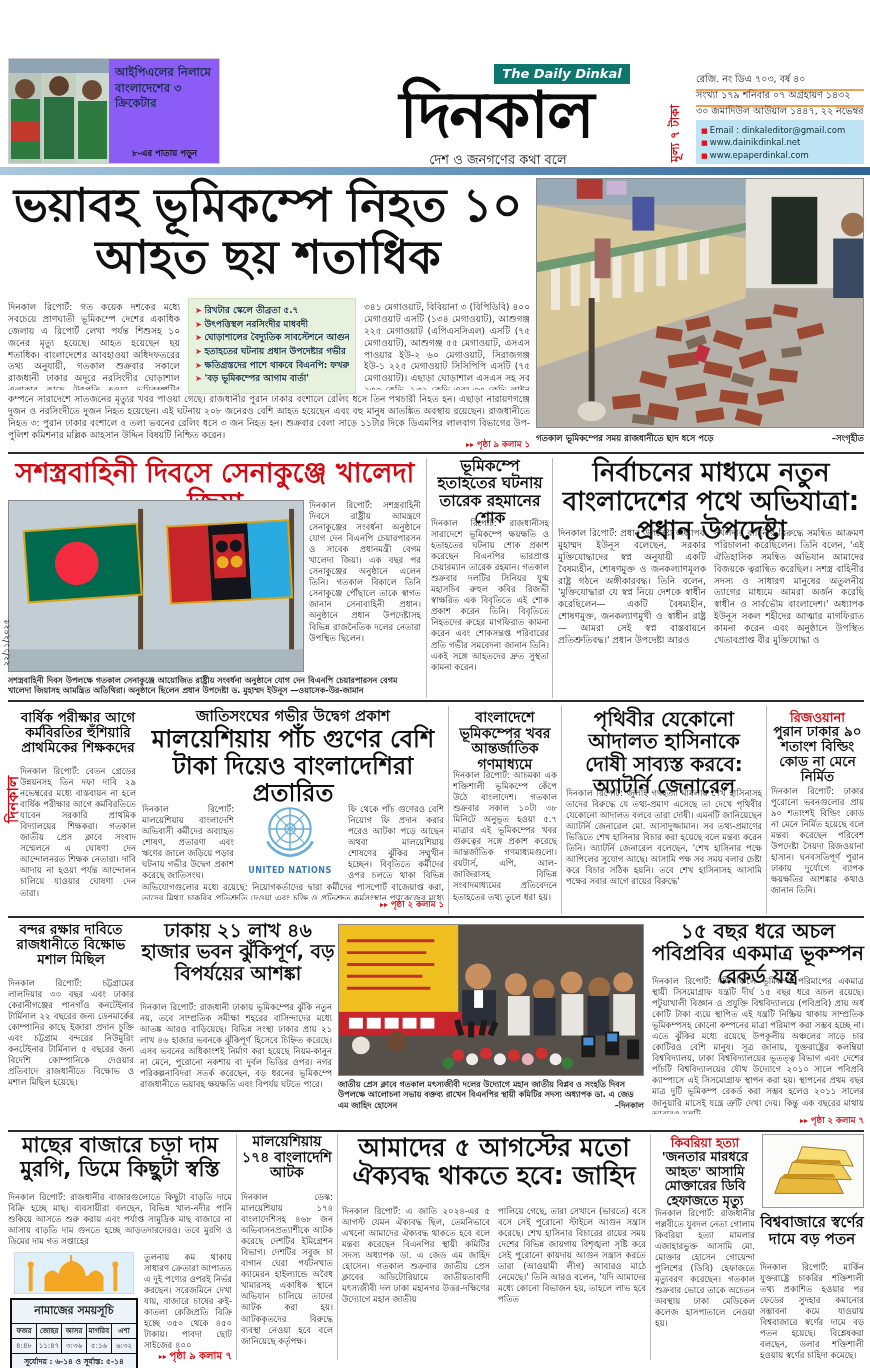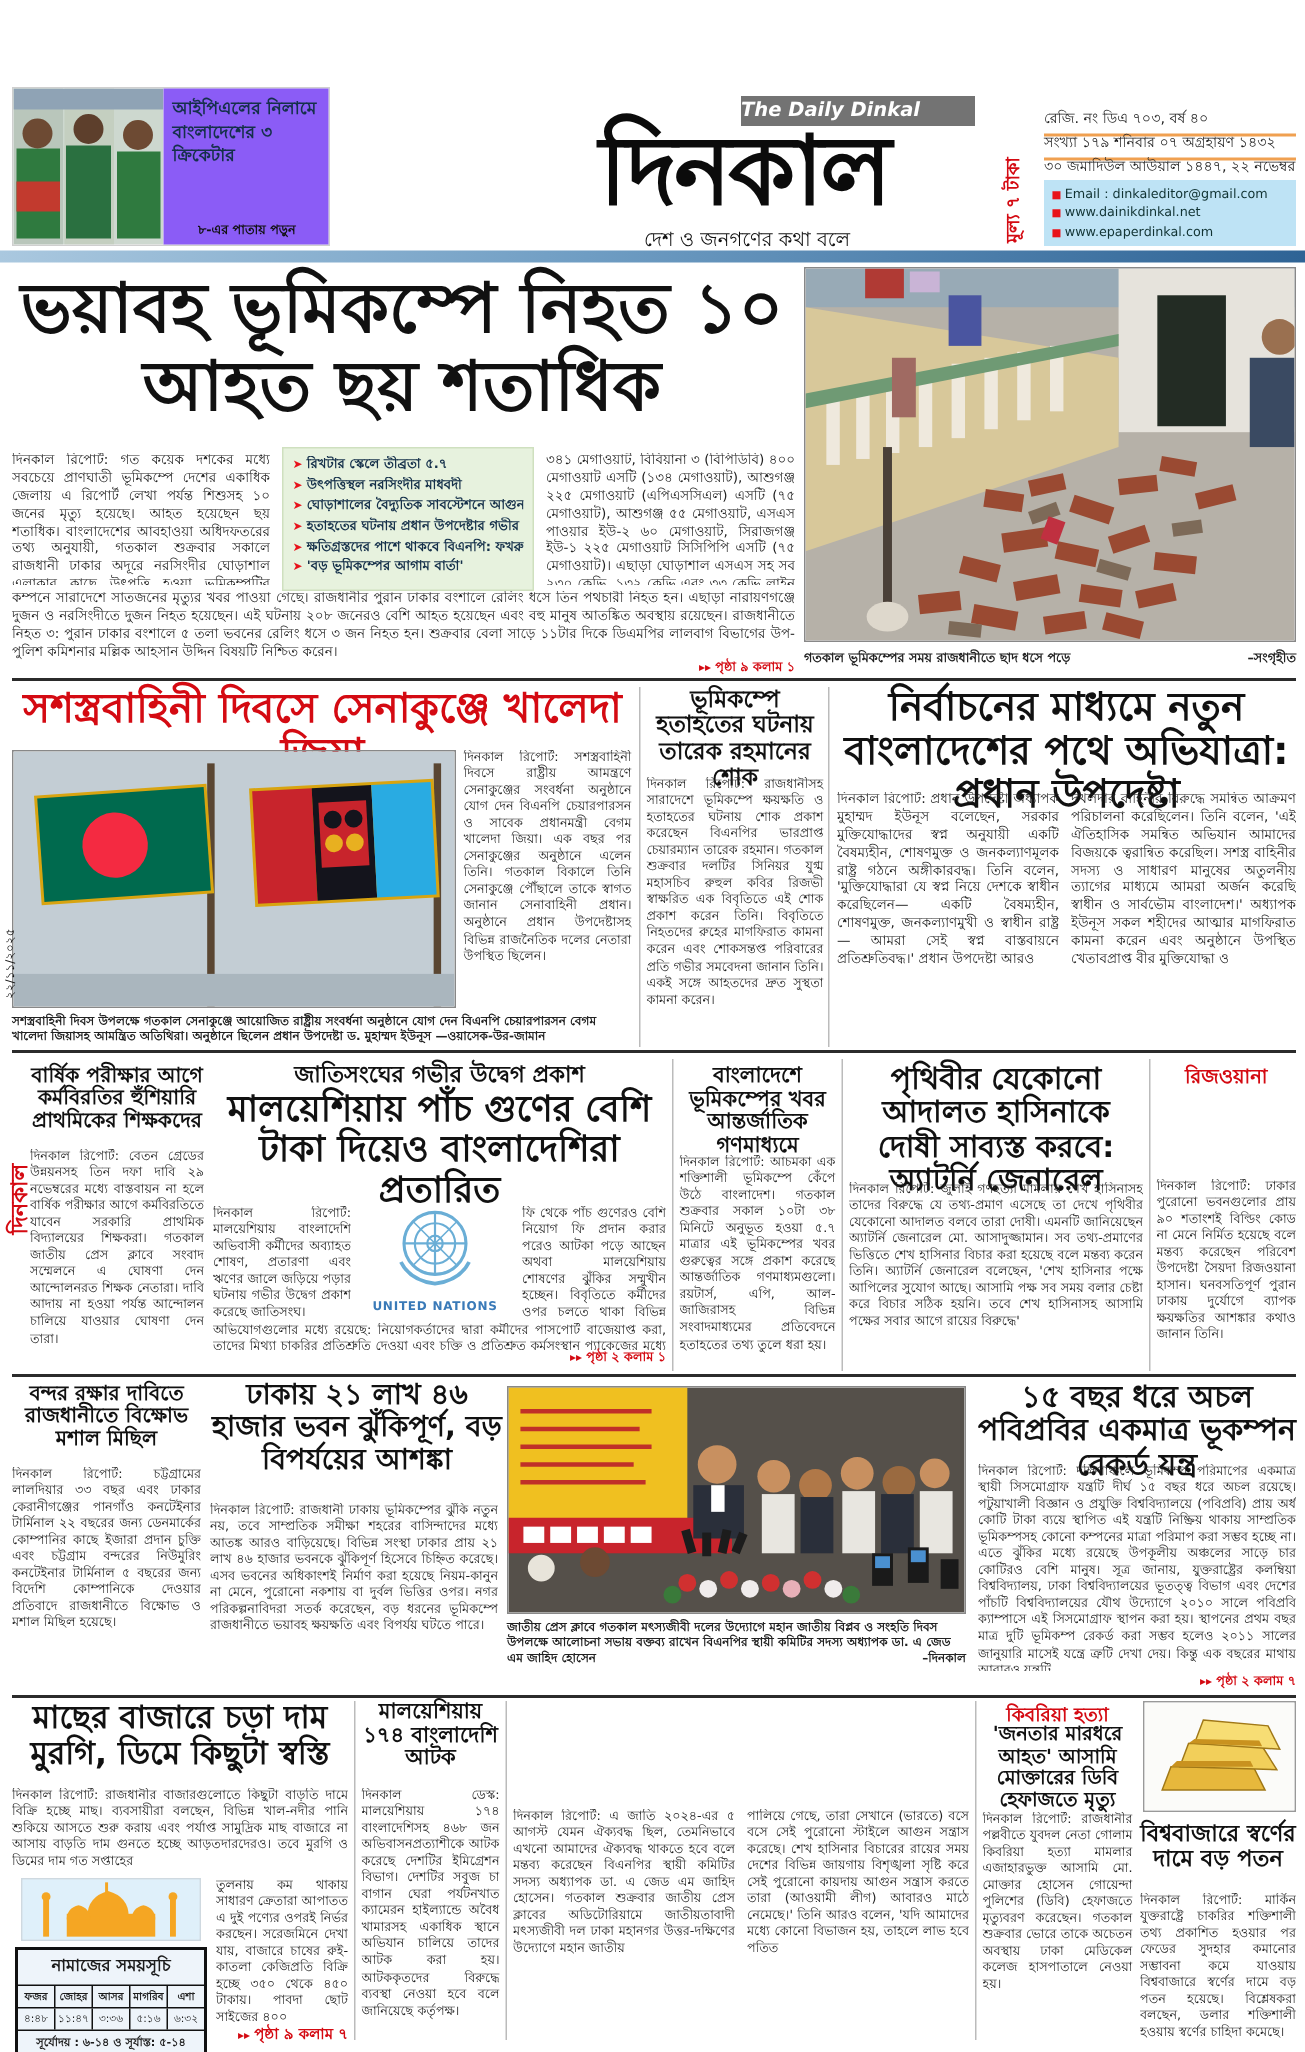--- a/index.html
+++ b/index.html
@@ -17,22 +17,22 @@
   .jump::before{content:"▸▸ ";font-size:8px;}
   .vrule{width:1px;background:#bbb;}
   .hrule{height:2px;background:#2b2b2b;}
 
   
   #promo-box{left:8px;top:58px;width:212px;height:106px;border:1px solid #cfcfcf;display:flex;}
   #promo-photo{width:100px;height:100%;}
   #promo-right{flex:1;background:#8b5cf6;padding:6px 5px 2px 6px;display:flex;flex-direction:column;}
   #promo-title{font-size:11.5px;font-weight:bold;color:#15304a;line-height:1.35;}
   #promo-note{font-size:8.5px;font-weight:bold;color:#111;text-align:center;margin-top:auto;}
-  #brand-ribbon{left:494px;top:64px;width:156px;height:20px;background:#737373;color:#fff;
-     font-weight:bold;font-size:13px;line-height:20px;font-style:italic;}
+  #brand-ribbon{left:494px;top:64px;width:136px;height:20px;background:#0f766e;color:#fff;
+     font-weight:bold;font-size:13px;text-align:center;line-height:20px;font-style:italic;}
   #paper-logo{left:318px;top:80px;width:356px;height:72px;font-size:64px;font-weight:bold;
      color:#0b0b0b;text-align:center;line-height:70px;letter-spacing:-2px;}
   #tagline{left:388px;top:150px;width:220px;font-size:13px;color:#111;text-align:center;}
   #price-vert{left:666px;top:70px;width:16px;height:96px;}
   #price-vert span{display:block;transform:rotate(-90deg) translate(-92px,0);transform-origin:0 0;
      white-space:nowrap;color:#d40a12;font-weight:bold;font-size:12px;width:96px;}
   .info-line{left:696px;width:168px;font-size:9.5px;color:#222;border-bottom:2px solid #f0a050;padding-bottom:2px;}
   #contact-box{left:696px;top:120px;width:168px;height:44px;background:#bee3f5;padding:4px 5px;}
   .contact-line{font-size:8.5px;color:#133;line-height:1.45;white-space:nowrap;}
   .contact-line::before{content:"■ ";color:#e8121a;font-size:7px;}
@@ -321,20 +321,21 @@
   <div class="abs vrule v3"></div>
   <div class="abs hl" id="intl-hl">বাংলাদেশে ভূমিকম্পের খবর আন্তর্জাতিক গণমাধ্যমে</div>
   <div class="abs body-sm" id="intl-body">দিনকাল রিপোর্ট: আচমকা এক শক্তিশালী ভূমিকম্পে কেঁপে উঠে বাংলাদেশ। গতকাল শুক্রবার সকাল ১০টা ৩৮ মিনিটে অনুভূত হওয়া ৫.৭ মাত্রার এই ভূমিকম্পের খবর গুরুত্বের সঙ্গে প্রকাশ করেছে আন্তর্জাতিক গণমাধ্যমগুলো। রয়টার্স, এপি, আল-জাজিরাসহ বিভিন্ন সংবাদমাধ্যমের প্রতিবেদনে হতাহতের তথ্য তুলে ধরা হয়।</div>
 
   <div class="abs vrule v4"></div>
   <div class="abs hl" id="ag-hl">পৃথিবীর যেকোনো আদালত হাসিনাকে দোষী সাব্যস্ত করবে: অ্যাটর্নি জেনারেল</div>
   <div class="abs body-sm" id="ag-body">দিনকাল রিপোর্ট: জুলাই গণহত্যা মামলায় শেখ হাসিনাসহ তাদের বিরুদ্ধে যে তথ্য-প্রমাণ এসেছে তা দেখে পৃথিবীর যেকোনো আদালত বলবে তারা দোষী। এমনটি জানিয়েছেন অ্যাটর্নি জেনারেল মো. আসাদুজ্জামান। সব তথ্য-প্রমাণের ভিত্তিতে শেখ হাসিনার বিচার করা হয়েছে বলে মন্তব্য করেন তিনি। অ্যাটর্নি জেনারেল বলেছেন, 'শেখ হাসিনার পক্ষে আপিলের সুযোগ আছে। আসামি পক্ষ সব সময় বলার চেষ্টা করে বিচার সঠিক হয়নি। তবে শেখ হাসিনাসহ আসামি পক্ষের সবার আগে রায়ের বিরুদ্ধে'</div>
 
   <div class="abs vrule v5"></div>
   <div class="abs kicker-red" id="riz-kicker">রিজওয়ানা</div>
+  <div class="abs hl" id="riz-hl">পুরান ঢাকার ৯০ শতাংশ বিল্ডিং কোড না মেনে নির্মিত</div>
   <div class="abs body-sm" id="riz-body">দিনকাল রিপোর্ট: ঢাকার পুরোনো ভবনগুলোর প্রায় ৯০ শতাংশই বিল্ডিং কোড না মেনে নির্মিত হয়েছে বলে মন্তব্য করেছেন পরিবেশ উপদেষ্টা সৈয়দা রিজওয়ানা হাসান। ঘনবসতিপূর্ণ পুরান ঢাকায় দুর্যোগে ব্যাপক ক্ষয়ক্ষতির আশঙ্কার কথাও জানান তিনি।</div>
   <div class="abs hrule" id="rule-row3"></div>
 
   <div class="abs hl" id="port-hl">বন্দর রক্ষার দাবিতে রাজধানীতে বিক্ষোভ মশাল মিছিল</div>
   <div class="abs body-sm" id="port-body">দিনকাল রিপোর্ট: চট্টগ্রামের লালদিয়ার ৩৩ বছর এবং ঢাকার কেরানীগঞ্জের পানগাঁও কনটেইনার টার্মিনাল ২২ বছরের জন্য ডেনমার্কের কোম্পানির কাছে ইজারা প্রদান চুক্তি এবং চট্টগ্রাম বন্দরের নিউমুরিং কনটেইনার টার্মিনাল ৫ বছরের জন্য বিদেশি কোম্পানিকে দেওয়ার প্রতিবাদে রাজধানীতে বিক্ষোভ ও মশাল মিছিল হয়েছে।</div>
 
   <div class="abs hl" id="risky-hl">ঢাকায় ২১ লাখ ৪৬ হাজার ভবন ঝুঁকিপূর্ণ, বড় বিপর্যয়ের আশঙ্কা</div>
   <div class="abs body-sm" id="risky-body">দিনকাল রিপোর্ট: রাজধানী ঢাকায় ভূমিকম্পের ঝুঁকি নতুন নয়, তবে সাম্প্রতিক সমীক্ষা শহরের বাসিন্দাদের মধ্যে আতঙ্ক আরও বাড়িয়েছে। বিভিন্ন সংস্থা ঢাকার প্রায় ২১ লাখ ৪৬ হাজার ভবনকে ঝুঁকিপূর্ণ হিসেবে চিহ্নিত করেছে। এসব ভবনের অধিকাংশই নির্মাণ করা হয়েছে নিয়ম-কানুন না মেনে, পুরোনো নকশায় বা দুর্বল ভিত্তির ওপর। নগর পরিকল্পনাবিদরা সতর্ক করেছেন, বড় ধরনের ভূমিকম্পে রাজধানীতে ভয়াবহ ক্ষয়ক্ষতি এবং বিপর্যয় ঘটতে পারে।</div>
 
   <svg class="abs" id="press-photo" viewBox="0 0 306 152" preserveAspectRatio="none">
@@ -445,20 +446,21 @@
     <div id="prayer-sun">সূর্যোদয় : ৬-১৪ ও সূর্যাস্ত: ৫-১৪</div>
   </div>
   <div class="abs body-sm" id="fish-body2">তুলনায় কম থাকায় সাধারণ ক্রেতারা আপাতত এ দুই পণ্যের ওপরই নির্ভর করছেন। সরেজমিনে দেখা যায়, বাজারে চাষের রুই-কাতলা কেজিপ্রতি বিক্রি হচ্ছে ৩৫০ থেকে ৪৫০ টাকায়। পাবদা ছোট সাইজের ৪০০</div>
   <div class="abs jump" id="fish-jump">পৃষ্ঠা ৯ কলাম ৭</div>
 
   <div class="abs vrule v6"></div>
   <div class="abs hl" id="mal2-hl">মালয়েশিয়ায় ১৭৪ বাংলাদেশি আটক</div>
   <div class="abs body-sm" id="mal2-body">দিনকাল ডেস্ক: মালয়েশিয়ায় ১৭৪ বাংলাদেশিসহ ৪৬৮ জন অভিবাসনপ্রত্যাশীকে আটক করেছে দেশটির ইমিগ্রেশন বিভাগ। দেশটির সবুজ চা বাগান ঘেরা পর্যটনখাত ক্যামেরন হাইল্যান্ডে অবৈধ খামারসহ একাধিক স্থানে অভিযান চালিয়ে তাদের আটক করা হয়। আটককৃতদের বিরুদ্ধে ব্যবস্থা নেওয়া হবে বলে জানিয়েছে কর্তৃপক্ষ।</div>
 
   <div class="abs vrule v7"></div>
+  <div class="abs hl" id="jahid-hl">আমাদের ৫ আগস্টের মতো ঐক্যবদ্ধ থাকতে হবে: জাহিদ</div>
   <div class="abs body-sm" id="jahid-col1">দিনকাল রিপোর্ট: এ জাতি ২০২৪-এর ৫ আগস্ট যেমন ঐক্যবদ্ধ ছিল, তেমনিভাবে এখনো আমাদের ঐক্যবদ্ধ থাকতে হবে বলে মন্তব্য করেছেন বিএনপির স্থায়ী কমিটির সদস্য অধ্যাপক ডা. এ জেড এম জাহিদ হোসেন। গতকাল শুক্রবার জাতীয় প্রেস ক্লাবের অডিটোরিয়ামে জাতীয়তাবাদী মৎস্যজীবী দল ঢাকা মহানগর উত্তর-দক্ষিণের উদ্যোগে মহান জাতীয়</div>
   <div class="abs body-sm" id="jahid-col2">পালিয়ে গেছে, তারা সেখানে (ভারতে) বসে বসে সেই পুরোনো স্টাইলে আগুন সন্ত্রাস করেছে। শেখ হাসিনার বিচারের রায়ের সময় দেশের বিভিন্ন জায়গায় বিশৃঙ্খলা সৃষ্টি করে সেই পুরোনো কায়দায় আগুন সন্ত্রাস করতে তারা (আওয়ামী লীগ) আবারও মাঠে নেমেছে।' তিনি আরও বলেন, 'যদি আমাদের মধ্যে কোনো বিভাজন হয়, তাহলে লাভ হবে পতিত</div>
 
   <div class="abs vrule v8"></div>
   <div class="abs kicker-red" id="kib-kicker">কিবরিয়া হত্যা</div>
   <div class="abs hl" id="kib-hl">'জনতার মারধরে আহত' আসামি মোক্তারের ডিবি হেফাজতে মৃত্যু</div>
   <div class="abs body-sm" id="kib-body">দিনকাল রিপোর্ট: রাজধানীর পল্লবীতে যুবদল নেতা গোলাম কিবরিয়া হত্যা মামলার এজাহারভুক্ত আসামি মো. মোক্তার হোসেন গোয়েন্দা পুলিশের (ডিবি) হেফাজতে মৃত্যুবরণ করেছেন। গতকাল শুক্রবার ভোরে তাকে অচেতন অবস্থায় ঢাকা মেডিকেল কলেজ হাসপাতালে নেওয়া হয়।</div>
 
   <svg class="abs" id="gold-photo" viewBox="0 0 102 74" preserveAspectRatio="none">
     <rect width="102" height="74" fill="#fbfbf9"></rect>

